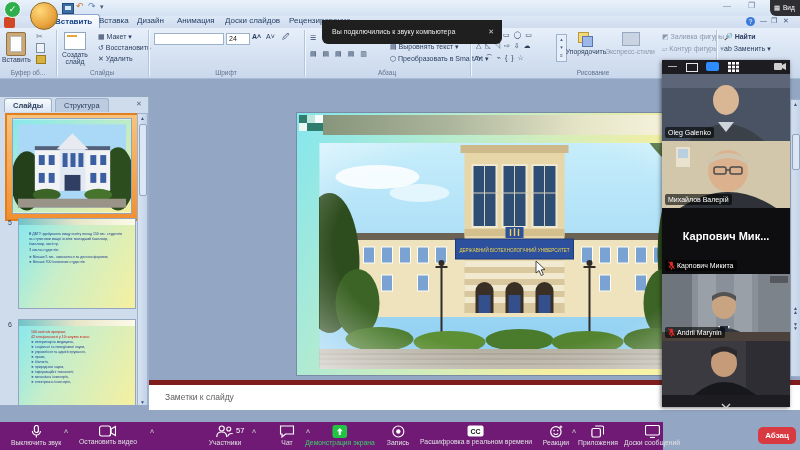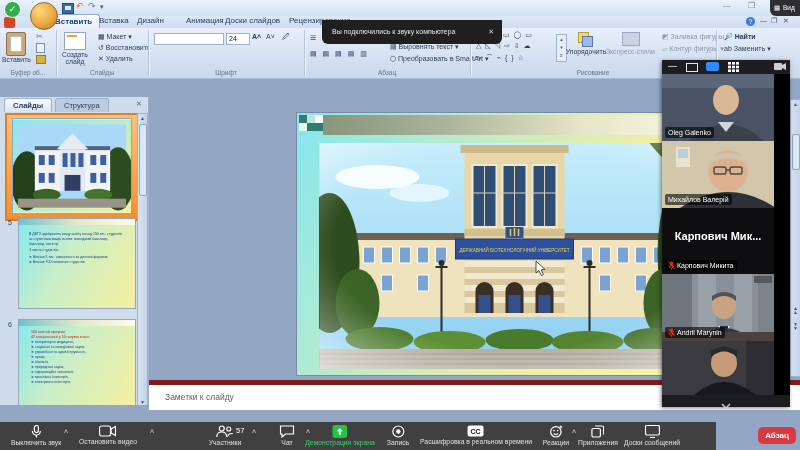--- a/index.html
+++ b/index.html
@@ -64,27 +64,27 @@
   #greenpill{position:absolute;left:8px;top:2px;width:238px;height:15px;background:#35b64d;border-radius:3px;
     font-size:7.5px;font-weight:bold;color:#0c2f17;text-align:center;line-height:15px;}
   #viewopts{position:absolute;left:256px;top:2px;height:15px;font-size:7.5px;font-weight:bold;color:#fff;line-height:15px;}
   #audiotip{left:322px;top:20px;width:180px;height:24px;background:#1f1f1f;border-radius:0 0 6px 6px;
     font-size:7px;color:#e8e8e8;line-height:24px;}
   #cornerbadge{left:770px;top:0;width:30px;height:16px;background:#2e2e33;border-radius:0 0 0 6px;
     color:#fff;font-size:6.5px;line-height:16px;}
   
   #videopanel{left:662px;top:60px;width:128px;height:347px;background:#000;box-shadow:-1px 1px 4px rgba(0,0,0,.5);}
   #vpheader{position:absolute;left:0;top:0;width:128px;height:14px;background:#1d1d21;}
-  .vtile{position:absolute;left:0;width:112px;overflow:hidden;background:#222;}
+  .vtile{position:absolute;left:0;width:128px;overflow:hidden;background:#222;}
   .namepill{position:absolute;left:3px;bottom:3px;background:rgba(0,0,0,.6);color:#fff;
     font-size:7px;line-height:9px;padding:1px 3px;border-radius:2px;display:flex;align-items:center;gap:2px;}
   .bigname{position:absolute;left:0;top:34%;width:100%;text-align:center;color:#fff;
     font-size:11px;font-weight:bold;}
   
-  #zoombar{left:0;top:422px;width:716px;height:28px;background:#404040;}
+  #zoombar{left:0;top:422px;width:663px;height:28px;background:#701a75;}
   .zitem{position:absolute;top:3px;text-align:center;color:#dfe0e2;}
   .zitem .zlabel{font-size:6.8px;margin-top:1px;white-space:nowrap;}
   .zcaret{position:absolute;top:7px;color:#bdbdbd;font-size:7px;font-weight:bold;}
   #leavebtn{position:absolute;left:758px;top:5px;width:38px;height:17px;background:#d93a42;border-radius:5px;
     color:#fff;font-size:8px;font-weight:bold;text-align:center;line-height:17px;}
   .icon16{display:block;margin:0 auto;}
 </style>
 </head>
 <body>
 
@@ -105,21 +105,21 @@
   <div class="abs" style="left:88px;top:1px;font-size:9px;color:#5b82b4;z-index:4;">↷</div>
   <div class="abs" style="left:100px;top:3px;font-size:7px;color:#44597c;z-index:4;">▾</div>
 
   <div class="abs" style="left:723px;top:1px;font-size:8px;color:#6a7c96;">—</div>
   <div class="abs" style="left:748px;top:1px;font-size:8px;color:#6a7c96;">❐</div>
 
   <div class="abs" style="left:4px;top:17px;width:11px;height:11px;background:#d24726;border-radius:2px;z-index:2;"></div>
   <div class="rtab active" style="left:47px;">Вставить</div>
   <div class="rtab" style="left:92px;">Вставка</div>
   <div class="rtab" style="left:130px;">Дизайн</div>
-  <div class="rtab" style="left:179px;">Анимация</div>
+  <div class="rtab" style="left:170px;">Анимация</div>
   <div class="rtab" style="left:218px;">Доски слайдов</div>
   <div class="rtab" style="left:282px;">Рецензирование</div>
 
   <div class="abs" style="left:746px;top:17px;width:9px;height:9px;border-radius:50%;background:#3a7ad9;color:#fff;
        font-size:7px;text-align:center;line-height:9px;">?</div>
   <div class="abs" style="left:760px;top:17px;font-size:7px;color:#44597c;">—</div>
   <div class="abs" style="left:771px;top:17px;font-size:7px;color:#44597c;">❐</div>
   <div class="abs" style="left:783px;top:17px;font-size:7px;color:#44597c;">✕</div>
 
   <div class="abs" id="ribbon">

